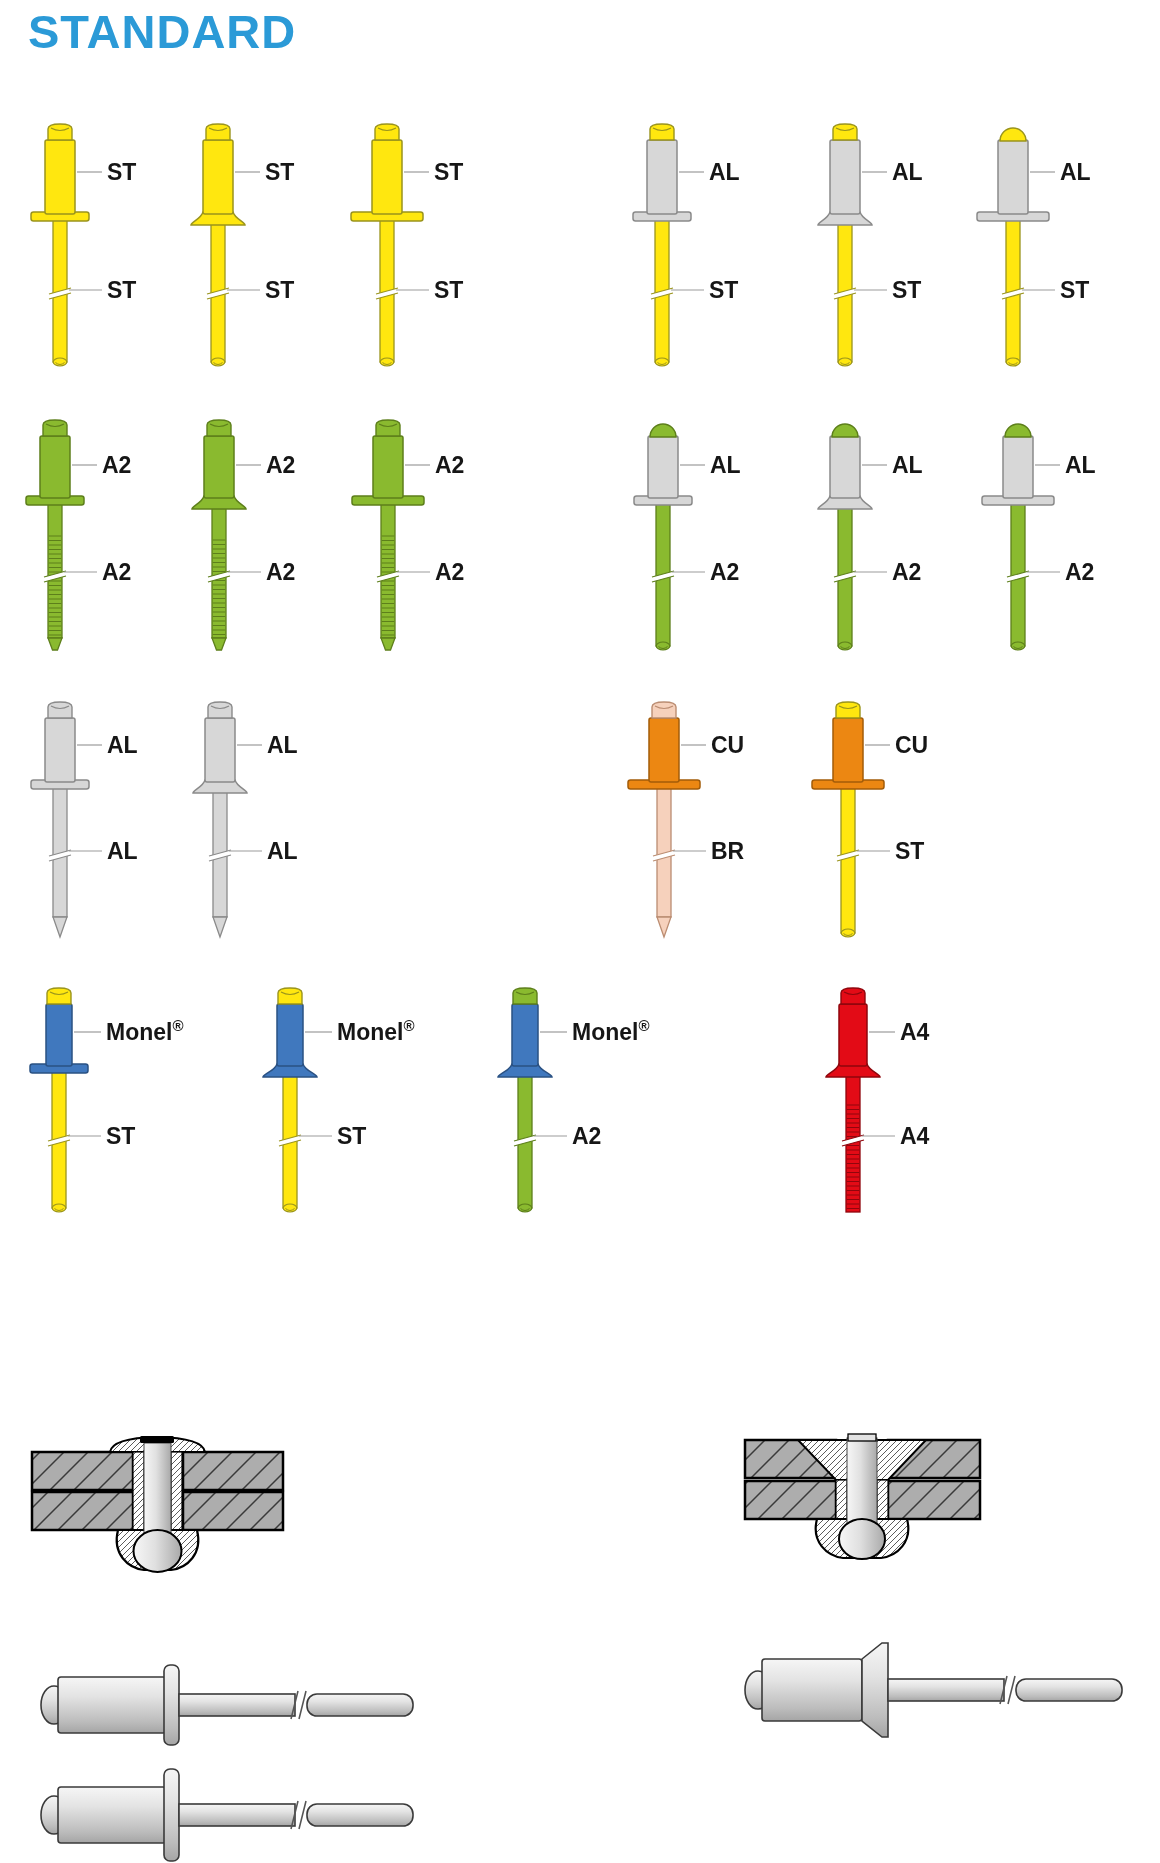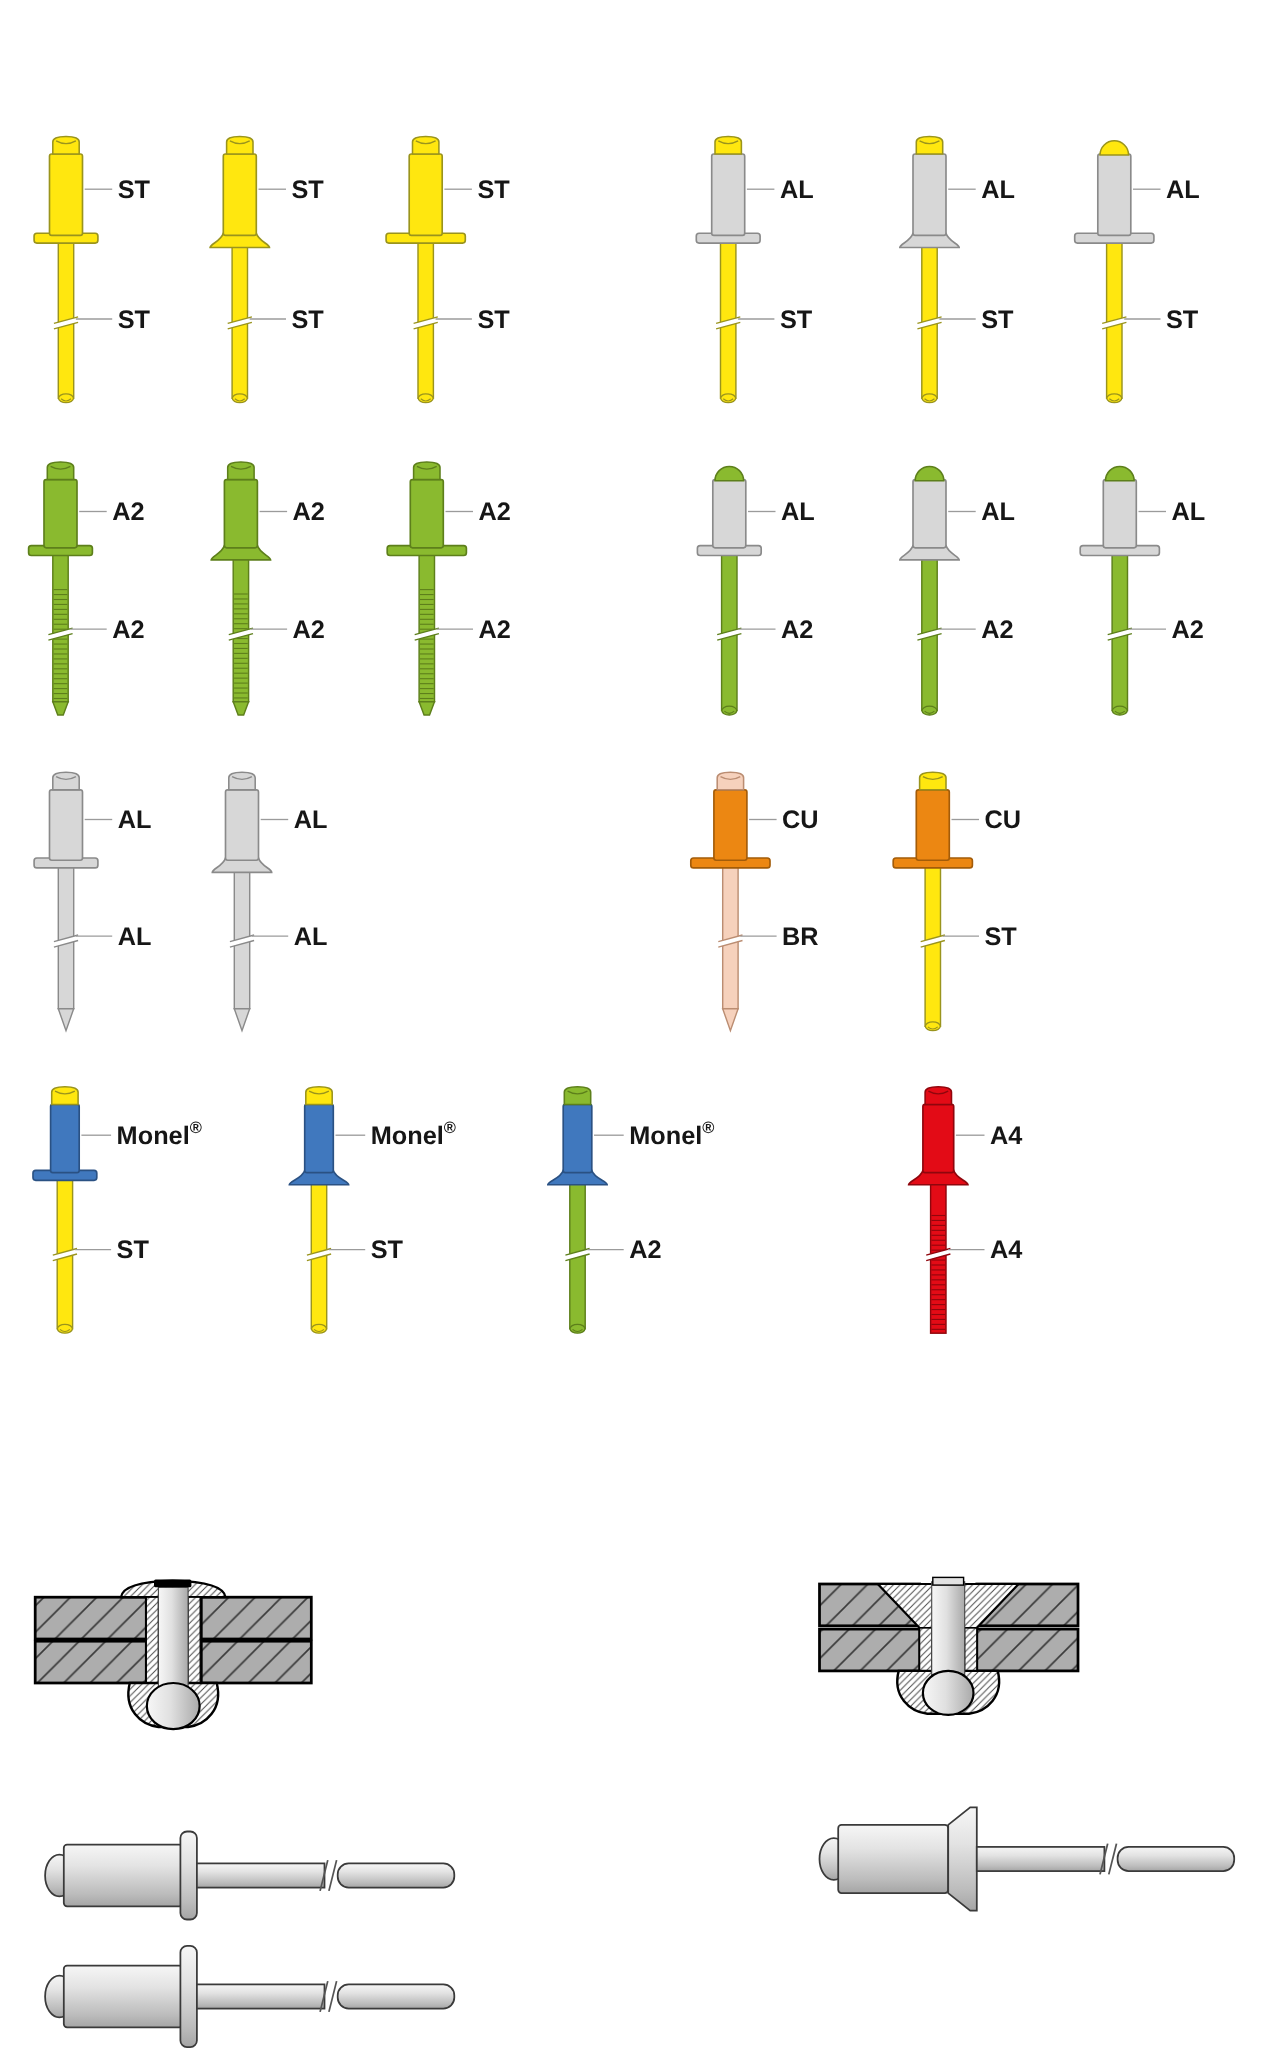--- a/index.html
+++ b/index.html
@@ -6,20 +6,21 @@
   .stage{position:relative;width:1160px;height:1863px;background:#ffffff;overflow:hidden;
          font-family:"Liberation Sans",sans-serif;}
   .page-title{position:absolute;left:28px;top:4px;margin:0;font-size:47px;font-weight:bold;
               letter-spacing:1px;font-family:"Liberation Sans",sans-serif;}
   svg text{font-family:"Liberation Sans",sans-serif;font-weight:bold;}
 </style>
 </head>
 <body>
 
 <div class="stage">
+  <h1 class="page-title" style="color: rgb(43, 154, 215);">STANDARD</h1>
 
   <svg id="diagram" width="1160" height="1863" viewBox="0 0 1160 1863">
     <defs>
       <pattern id="hatchPlate" width="24" height="24" patternUnits="userSpaceOnUse">
         <rect width="24" height="24" fill="#ADADAD"></rect>
         <path d="M0,24 L24,0 M-6,6 L6,-6 M18,30 L30,18" stroke="#3a3a3a" stroke-width="1.5" fill="none"></path>
       </pattern>
       <pattern id="hatchFine" width="6" height="6" patternUnits="userSpaceOnUse">
         <rect width="6" height="6" fill="#ffffff"></rect>
         <path d="M0,6 L6,0 M-1.5,1.5 L1.5,-1.5 M4.5,7.5 L7.5,4.5" stroke="#4a4a4a" stroke-width="0.9" fill="none"></path>

